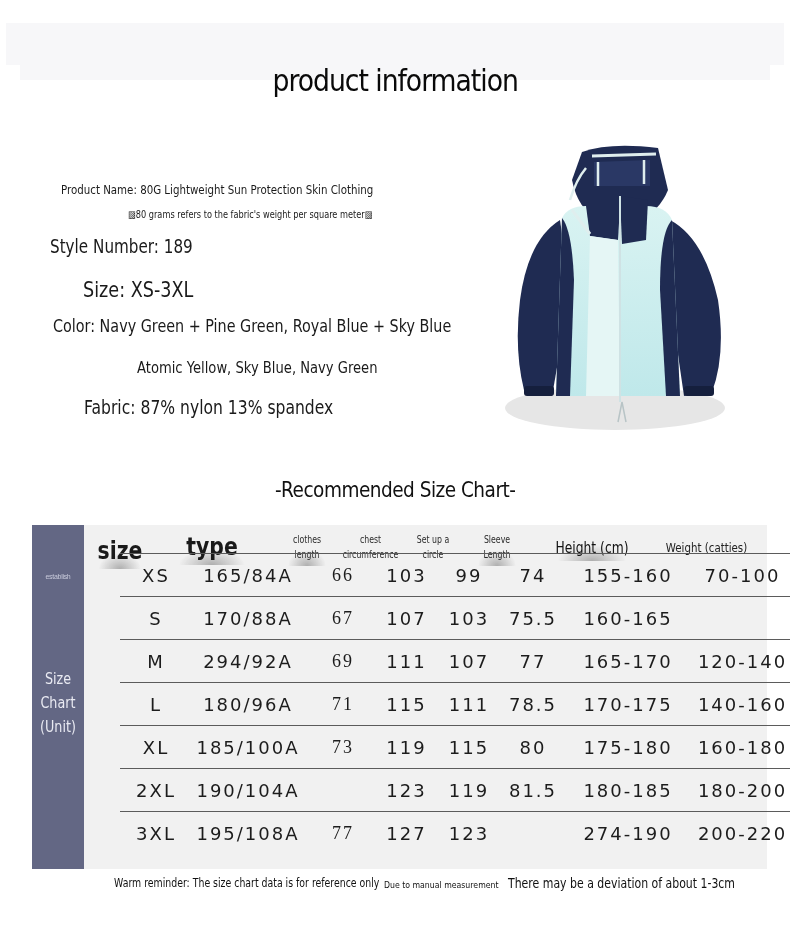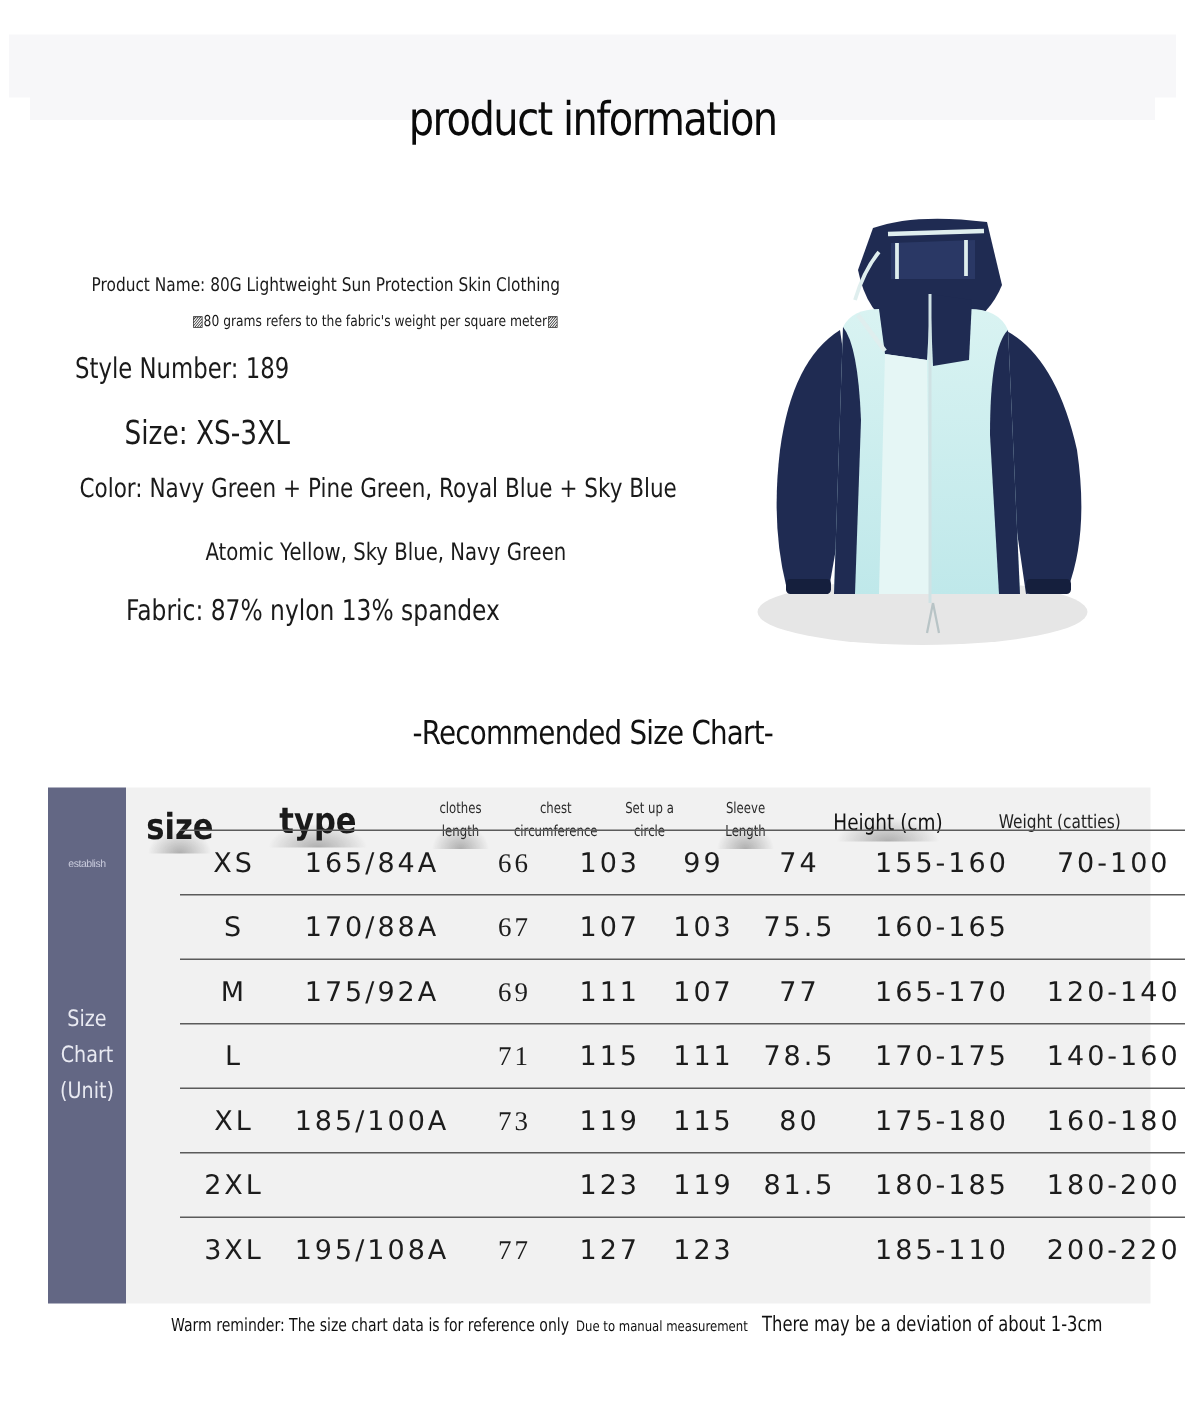--- a/index.html
+++ b/index.html
@@ -163,62 +163,64 @@
       <div class="cell c0">S</div>
       <div class="cell c1">170/88A</div>
       <div class="cell c2">67</div>
       <div class="cell c3">107</div>
       <div class="cell c4">103</div>
       <div class="cell c5">75.5</div>
       <div class="cell c6">160-165</div>
     </div>
     <div class="row">
       <div class="cell c0">M</div>
-      <div class="cell c1">175/92A</div>
+      <div class="cell c1">294/92A</div>
       <div class="cell c2">69</div>
       <div class="cell c3">111</div>
       <div class="cell c4">107</div>
       <div class="cell c5">77</div>
       <div class="cell c6">165-170</div>
       <div class="cell c7">120-140</div>
     </div>
     <div class="row">
       <div class="cell c0">L</div>
+      <div class="cell c1">180/96A</div>
       <div class="cell c2">71</div>
       <div class="cell c3">115</div>
       <div class="cell c4">111</div>
       <div class="cell c5">78.5</div>
       <div class="cell c6">170-175</div>
       <div class="cell c7">140-160</div>
     </div>
     <div class="row">
       <div class="cell c0">XL</div>
       <div class="cell c1">185/100A</div>
       <div class="cell c2">73</div>
       <div class="cell c3">119</div>
       <div class="cell c4">115</div>
       <div class="cell c5">80</div>
       <div class="cell c6">175-180</div>
       <div class="cell c7">160-180</div>
     </div>
     <div class="row">
       <div class="cell c0">2XL</div>
+      <div class="cell c1">190/104A</div>
       <div class="cell c3">123</div>
       <div class="cell c4">119</div>
       <div class="cell c5">81.5</div>
       <div class="cell c6">180-185</div>
       <div class="cell c7">180-200</div>
     </div>
     <div class="row">
       <div class="cell c0">3XL</div>
       <div class="cell c1">195/108A</div>
       <div class="cell c2">77</div>
       <div class="cell c3">127</div>
       <div class="cell c4">123</div>
-      <div class="cell c6">185-110</div>
+      <div class="cell c6">274-190</div>
       <div class="cell c7">200-220</div>
     </div>
   </div>
 </div>
 
 <div class="footer f1">Warm reminder: The size chart data is for reference only</div>
 <div class="footer f2">Due to manual measurement</div>
 <div class="footer f3">There may be a deviation of about 1-3cm</div>
 
 </body></html>

